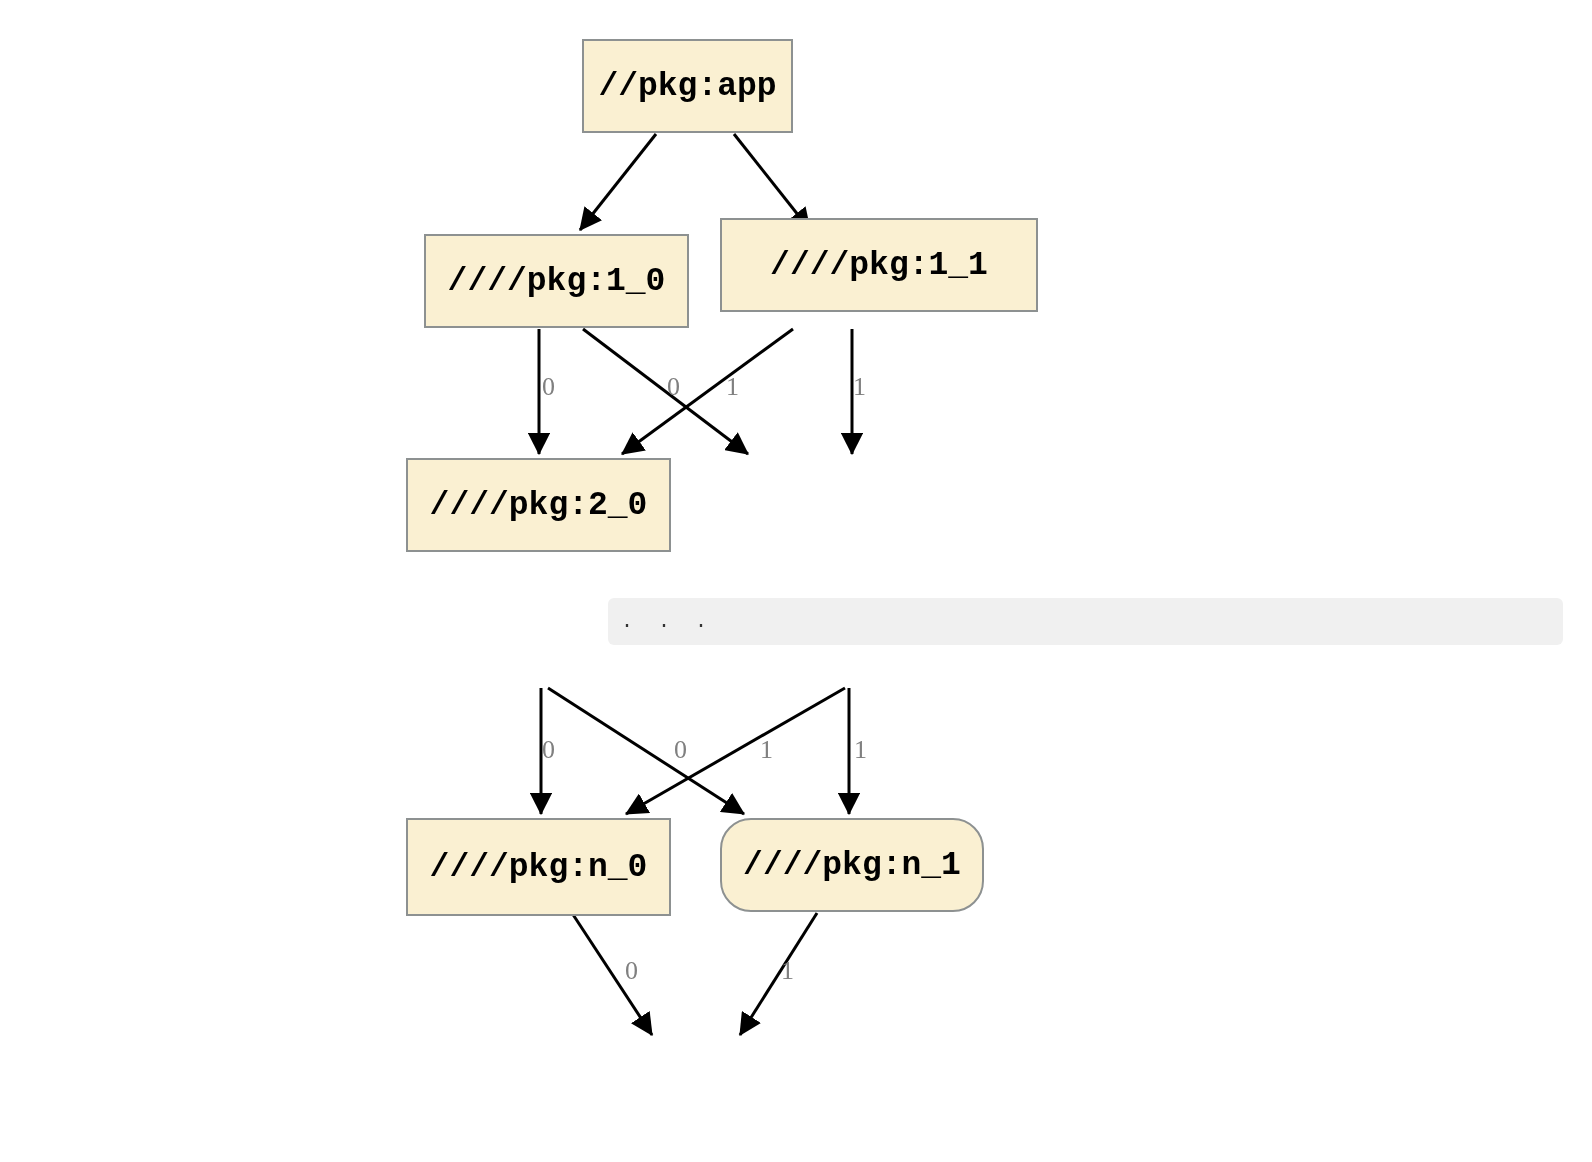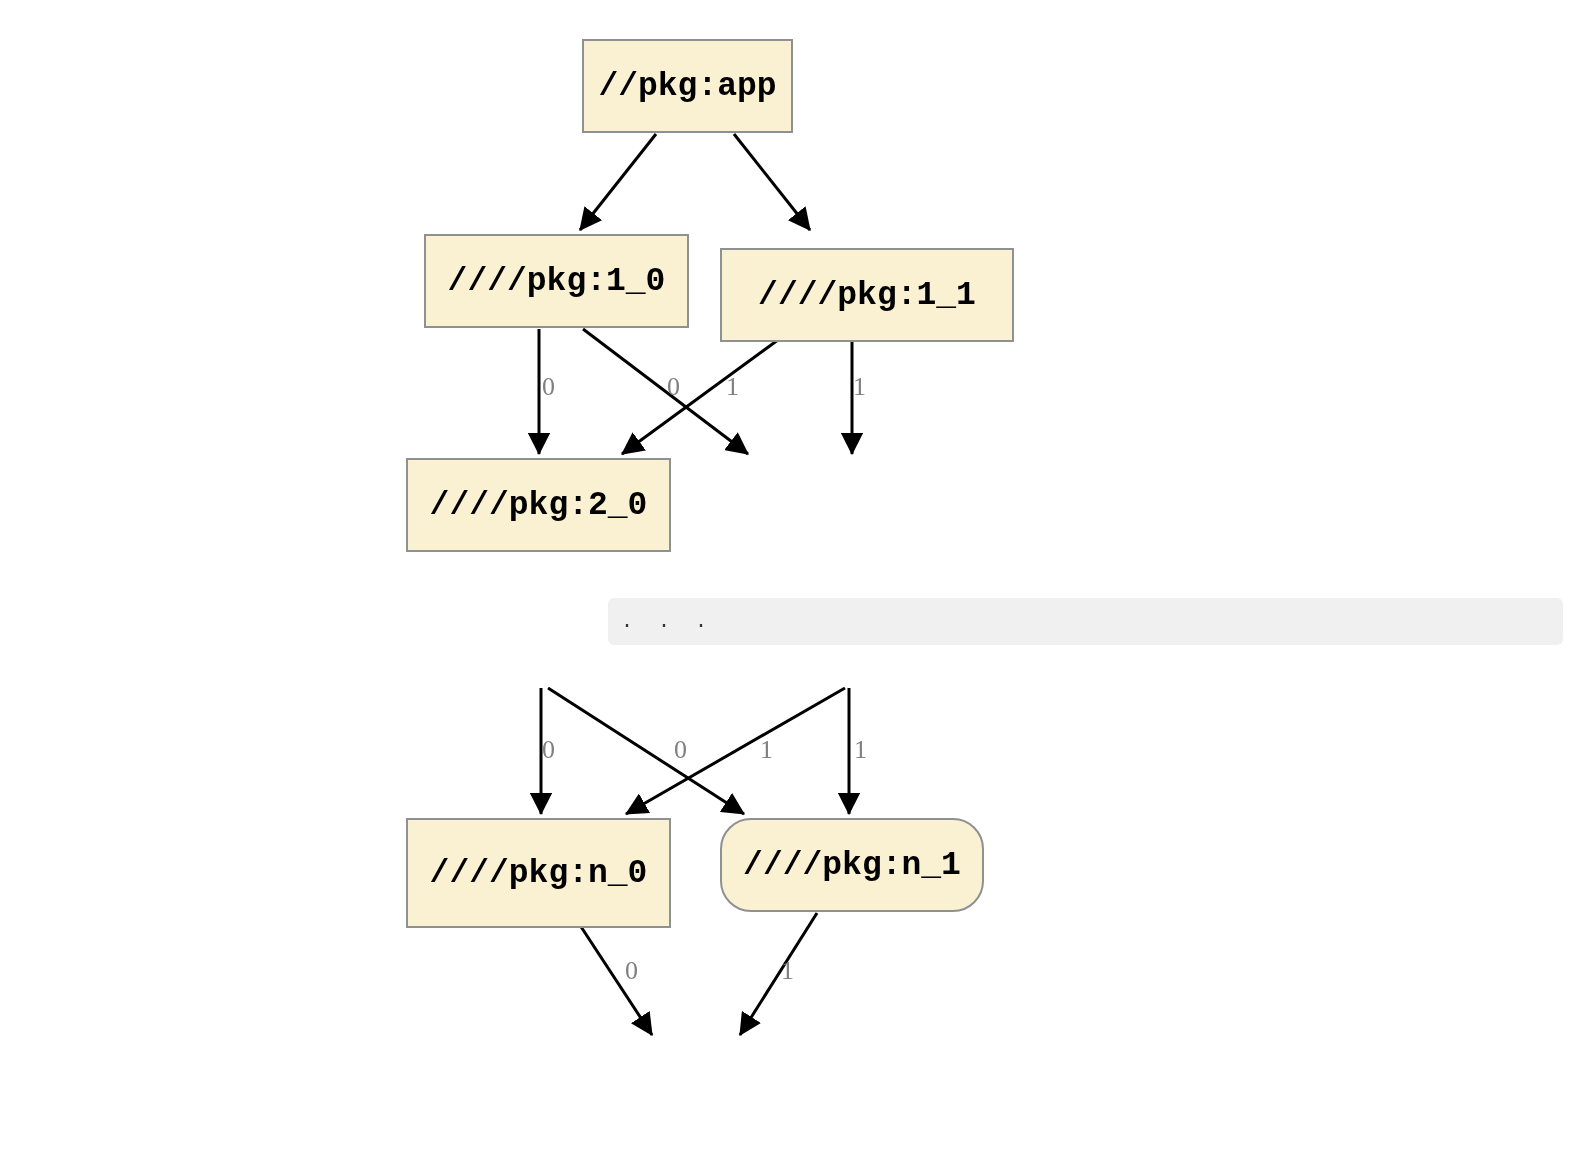--- a/index.html
+++ b/index.html
@@ -54,24 +54,24 @@
     line-height: 47px;
     font-family: "Liberation Mono", monospace;
     font-size: 20px;
     letter-spacing: 6.5px;
     color: var(--ellipsis-color, #333333);
     white-space: pre;
   }
   
   .n-app  { left: 582px; top: 39px;   width: 211px; height: 94px; }
   .n-1_0  { left: 424px; top: 234px;  width: 265px; height: 94px; }
-  .n-1_1  { left: 720px; top: 248px;  width: 294px; height: 94px; }
+  .n-1_1  { left: 720px; top: 218px;  width: 318px; height: 94px; }
   .n-2_0  { left: 406px; top: 458px;  width: 265px; height: 94px; }
   .n-2_1  { left: 720px; top: 458px;  width: 264px; height: 94px; }
-  .n-n_0  { left: 406px; top: 818px;  width: 265px; height: 110px; }
+  .n-n_0  { left: 406px; top: 818px;  width: 265px; height: 98px; }
   .n-n_1  { left: 720px; top: 818px;  width: 264px; height: 94px; border-radius: 31px; }
   .n-dep  { left: 582px; top: 1039px; width: 225px; height: 94px; }
   
   .el-b1 { left: 542px; top: 374px; }
   .el-b2 { left: 667px; top: 374px; }
   .el-b3 { left: 726px; top: 374px; }
   .el-b4 { left: 853px; top: 374px; }
   .el-c1 { left: 542px; top: 737px; }
   .el-c2 { left: 674px; top: 737px; }
   .el-c3 { left: 760px; top: 737px; }

